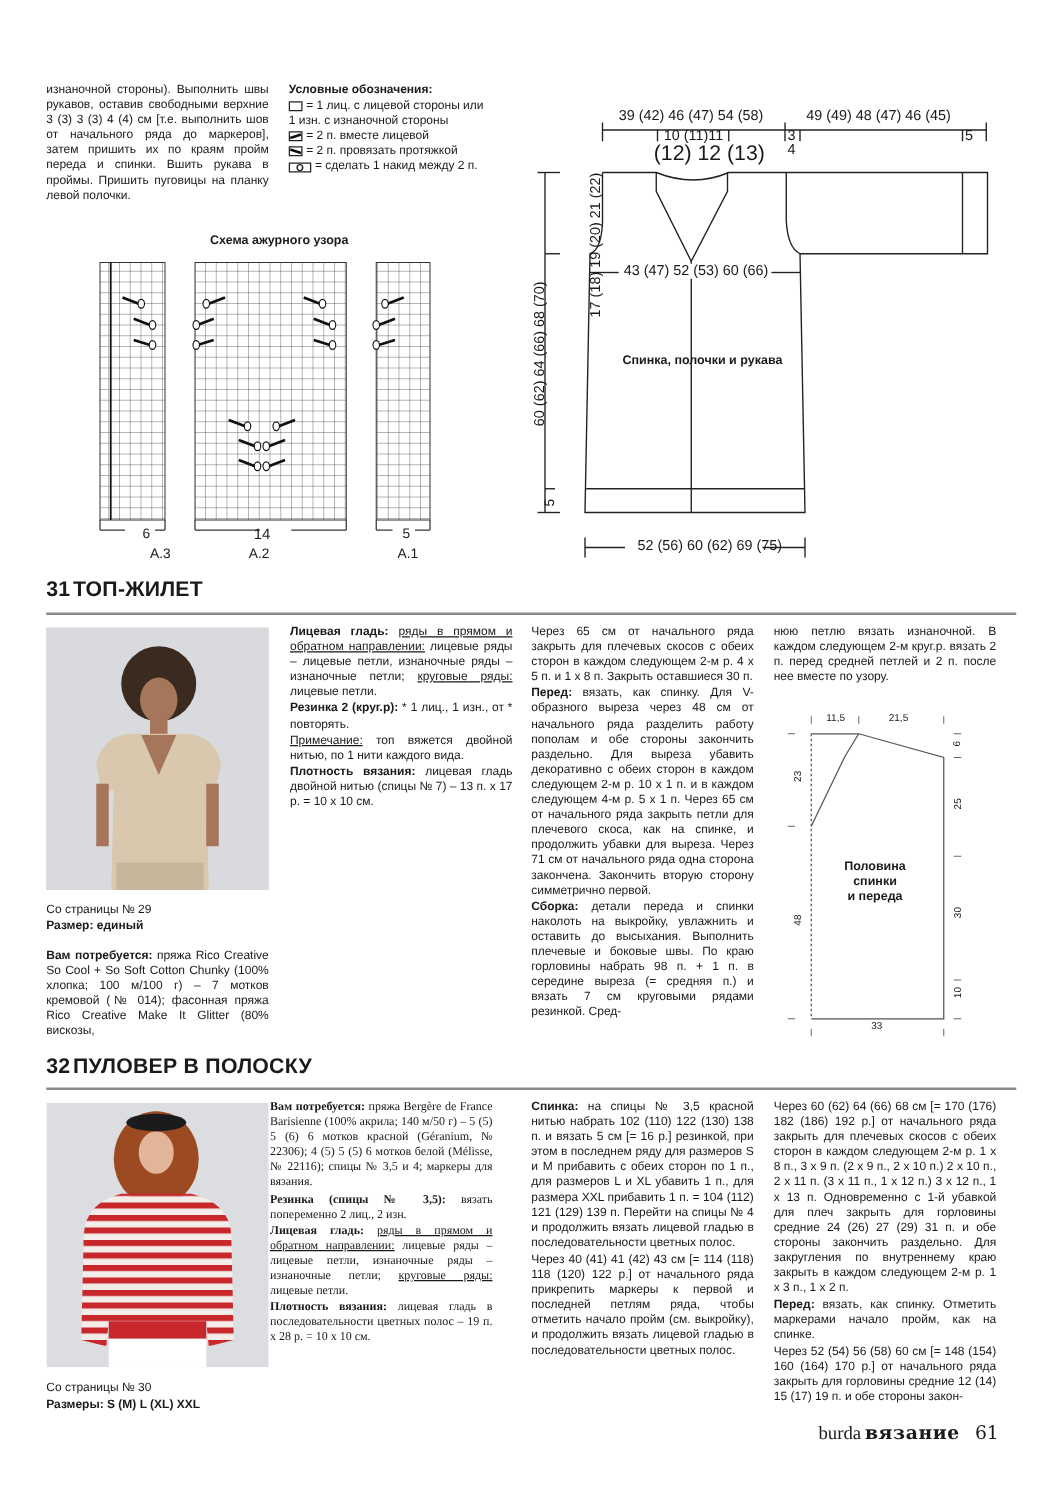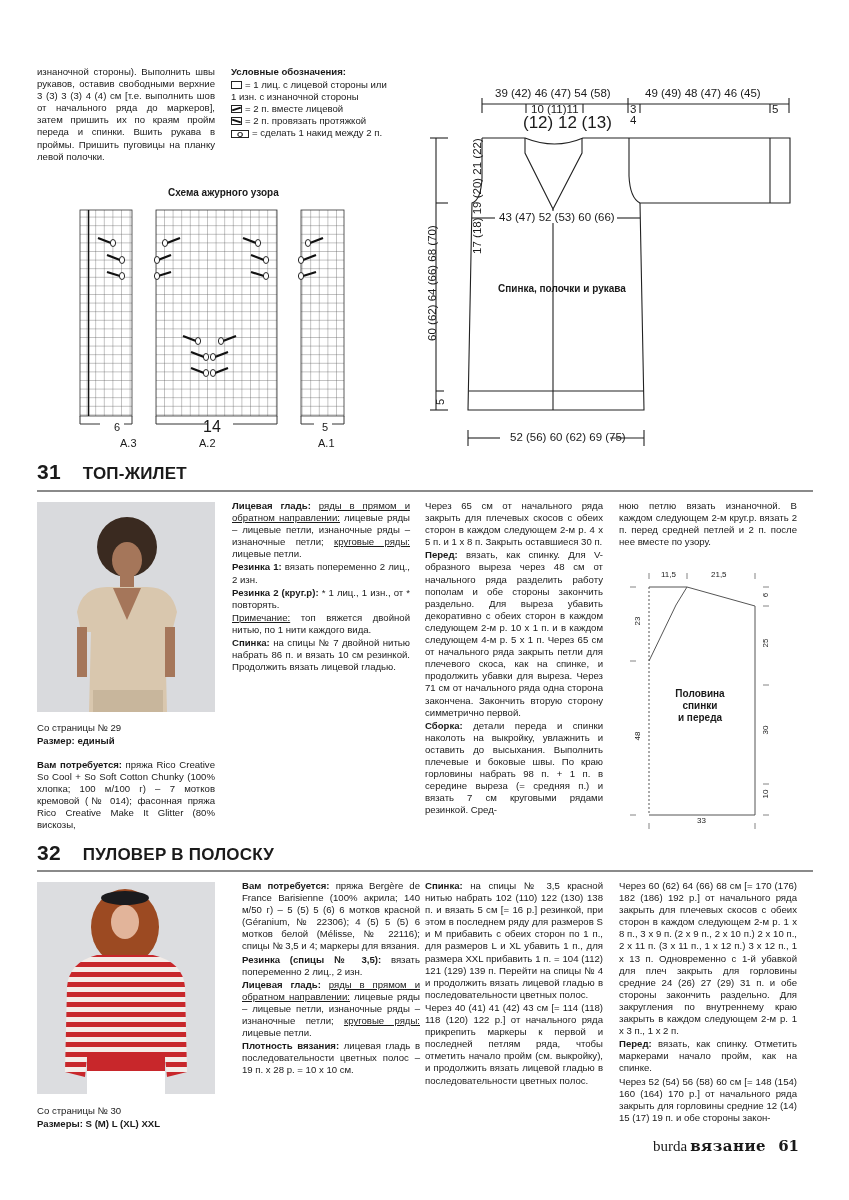--- a/index.html
+++ b/index.html
@@ -4,33 +4,33 @@
 <style>
   * { box-sizing: border-box; margin: 0; padding: 0; }
   html, body { width: 849px; height: 1200px; background: #ffffff; overflow: hidden; }
   body { position: relative; font-family: "Liberation Sans", sans-serif; color: #1a1a1a; font-size: 9.6px; line-height: 12.1px; }
   .abs { position: absolute; }
   .col { position: absolute; text-align: justify; hyphens: manual; }
   .col p { margin-bottom: 1px; }
   .b { font-weight: bold; }
   .u { text-decoration: underline; }
   .section-title { position: absolute; left: 37px; font-size: 17px; font-weight: bold; letter-spacing: 0.2px; }
-  .section-title .num { font-size: 21px; font-weight: 900; margin-right: 22px; }
+  .section-title .num { font-size: 17px; font-weight: 900; margin-right: 2px; }
   .rule { position: absolute; left: 37px; height: 2px; background: #8a8a8a; }
   .legend-row { display: flex; align-items: center; gap: 3px; white-space: nowrap; }
   .lg-box { display: inline-block; width: 11px; height: 8px; border: 1px solid #222; position: relative; background: #fff; }
   .lg-box.k2l::after, .lg-box.ssk::after { content: ""; position: absolute; left: 0; right: 0; top: 2px; height: 2px; background: #111; }
   .lg-box.k2l::after { transform: rotate(-18deg); }
   .lg-box.ssk::after { transform: rotate(18deg); }
   .lg-box.yo { width: 18px; font-size: 8px; line-height: 7px; text-align: center; font-weight: bold; }
   .photo { position: absolute; overflow: hidden; }
   .footer { position: absolute; right: 50px; top: 1140px; font-family: "DejaVu Serif", serif; font-size: 15px; }
   .footer .brand { font-family: Liberation Serif, serif; font-size: 15px; }
   .footer .mag { font-weight: bold; letter-spacing: 0.5px; margin-left: 3px; }
-  .footer .pg { font-weight: bold; margin-left: 12px; }
+  .footer .pg { font-weight: normal; margin-left: 12px; }
 </style>
 </head>
 <body>
 
 <div class="col" style="left:37px; top:66px; width:178px;">
   <p>изнаночной стороны). Выполнить швы рукавов, оставив свободными верхние 3 (3) 3 (3) 4 (4) см [т.е. выполнить шов от начального ряда до маркеров], затем пришить их по краям пройм переда и спинки. Вшить рукава в проймы. Пришить пуговицы на планку левой полочки.</p>
 </div>
 
 <div class="abs" style="left:231px; top:66px; width:180px;">
   <div class="b" style="margin-bottom:1px;">Условные обозначения:</div>
@@ -131,21 +131,21 @@
       </g>
     <g fill="#fff" stroke="#111" stroke-width="0.9">
         <ellipse cx="230" cy="35" rx="2.6" ry="3.5"></ellipse>
         <ellipse cx="223" cy="52" rx="2.6" ry="3.5"></ellipse>
         <ellipse cx="223" cy="68" rx="2.6" ry="3.5"></ellipse>
       </g>
   </g>
 </svg>
 
 <div class="abs" style="left:114px; top:421px; font-size:11px;">6</div>
-<div class="abs" style="left:203px; top:421px; font-size:16px;text-align:center;">14</div>
+<div class="abs" style="left:203px; top:421px; font-size:12px;text-align:center;">14</div>
 <div class="abs" style="left:322px; top:421px; font-size:11px;">5</div>
 <div class="abs" style="left:120px; top:437px; font-size:11px;">A.3</div>
 <div class="abs" style="left:199px; top:437px; font-size:11px;">A.2</div>
 <div class="abs" style="left:318px; top:437px; font-size:11px;">A.1</div>
 
 <svg class="abs" style="left:420px; top:80px;" width="400" height="380" viewBox="0 0 400 380">
   <g stroke="#222" stroke-width="1.1" fill="none">
 
     <line x1="62" y1="24" x2="369" y2="24"></line>
     <line x1="62" y1="18" x2="62" y2="33"></line>
@@ -212,24 +212,23 @@
   </svg>
 </div>
 <div class="abs" style="left:37px; top:722px;">Со страницы № 29</div>
 <div class="abs b" style="left:37px; top:735px;">Размер: единый</div>
 <div class="col" style="left:37px; top:759px; width:178px;">
   <p><span class="b">Вам потребуется:</span><span> пряжа Rico Creative So Cool + So Soft Cotton Chunky (100% хлопка; 100 м/100 г) – 7 мотков кремовой (№ 014); фасонная пряжа Rico Creative Make It Glitter (80% вискозы,</span></p>
 </div>
 
 <div class="col" style="left:232px; top:500px; width:178px;">
   <p><span class="b">Лицевая гладь:</span> <span class="u">ряды в прямом и обратном направлении:</span><span> лицевые ряды – лицевые петли, изнаночные ряды – изнаночные петли; </span><span class="u">круговые ряды:</span><span> лицевые петли.</span></p>
-  <p><span class="b">Резинка 1:</span><span> вязать попеременно 2 лиц., 2 изн.</span></p>
   <p><span class="b">Резинка 2 (круг.р):</span><span> * 1 лиц., 1 изн., от * повторять.</span></p>
   <p><span class="u">Примечание:</span><span> топ вяжется двойной нитью, по 1 нити каждого вида.</span></p>
-  <p><span class="b">Спинка:</span><span> на спицы № 7 двойной нитью набрать 86 п. и вязать 10 см резинкой. Продолжить вязать лицевой гладью.</span></p>
+  <p><span class="b">Плотность вязания:</span><span> лицевая гладь двойной нитью (спицы № 7) – 13 п. х 17 р. = 10 х 10 см.</span></p>
 </div>
 
 <div class="col" style="left:425px; top:500px; width:178px;">
   <p>Через 65 см от начального ряда закрыть для плечевых скосов с обеих сторон в каждом следующем 2-м р. 4 х 5 п. и 1 х 8 п. Закрыть оставшиеся 30 п.</p>
   <p><span class="b">Перед:</span><span> вязать, как спинку. Для V-образного выреза через 48 см от начального ряда разделить работу пополам и обе стороны закончить раздельно. Для выреза убавить декоративно с обеих сторон в каждом следующем 2-м р. 10 х 1 п. и в каждом следующем 4-м р. 5 х 1 п. Через 65 см от начального ряда закрыть петли для плечевого скоса, как на спинке, и продолжить убавки для выреза. Через 71 см от начального ряда одна сторона закончена. Закончить вторую сторону симметрично первой.</span></p>
   <p><span class="b">Сборка:</span><span> детали переда и спинки наколоть на выкройку, увлажнить и оставить до высыхания. Выполнить плечевые и боковые швы. По краю горловины набрать 98 п. + 1 п. в середине выреза (= средняя п.) и вязать 7 см круговыми рядами резинкой. Сред-</span></p>
 </div>
 
 <div class="col" style="left:619px; top:500px; width:178px;">
   <p>нюю петлю вязать изнаночной. В каждом следующем 2-м круг.р. вязать 2 п. перед средней петлей и 2 п. после нее вместе по узору.</p>
@@ -289,21 +288,21 @@
     <ellipse cx="88" cy="40" rx="14" ry="17" fill="#e2b49a"></ellipse>
     <ellipse cx="88" cy="16" rx="24" ry="7" fill="#1b1b1e"></ellipse>
     <path d="M30 105 Q32 80 60 73 L116 73 Q146 80 148 105 L150 190 L130 195 L128 175 L50 175 L48 195 L28 190 Z" fill="url(#stripes)"></path>
     <rect x="50" y="175" width="78" height="14" fill="#c8272b"></rect>
     <rect x="50" y="189" width="78" height="23" fill="#ffffff"></rect>
   </svg>
 </div>
 <div class="abs" style="left:37px; top:1105px;">Со страницы № 30</div>
 <div class="abs b" style="left:37px; top:1118px;">Размеры: S (M) L (XL) XXL</div>
 
-<div class="col" style="left:242px; top:880px; width:178px;">
+<div class="col" style="left:216px; top:880px; width:178px;font-family:Liberation Serif, serif;">
   <p><span class="b">Вам потребуется:</span><span> пряжа Bergère de France Barisienne (100% акрила; 140 м/50 г) – 5 (5) 5 (6) 6 мотков красной (Géranium, № 22306); 4 (5) 5 (5) 6 мотков белой (Mélisse, № 22116); спицы № 3,5 и 4; маркеры для вязания.</span></p>
   <p><span class="b">Резинка (спицы № 3,5):</span><span> вязать попеременно 2 лиц., 2 изн.</span></p>
   <p><span class="b">Лицевая гладь:</span> <span class="u">ряды в прямом и обратном направлении:</span><span> лицевые ряды – лицевые петли, изнаночные ряды – изнаночные петли; </span><span class="u">круговые ряды:</span><span> лицевые петли.</span></p>
   <p><span class="b">Плотность вязания:</span><span> лицевая гладь в последовательности цветных полос – 19 п. х 28 р. = 10 х 10 см.</span></p>
 </div>
 
 <div class="col" style="left:425px; top:880px; width:178px;">
   <p><span class="b">Спинка:</span><span> на спицы № 3,5 красной нитью набрать 102 (110) 122 (130) 138 п. и вязать 5 см [= 16 р.] резинкой, при этом в последнем ряду для размеров S и M прибавить с обеих сторон по 1 п., для размеров L и XL убавить 1 п., для размера XXL прибавить 1 п. = 104 (112) 121 (129) 139 п. Перейти на спицы № 4 и продолжить вязать лицевой гладью в последовательности цветных полос.</span></p>
   <p>Через 40 (41) 41 (42) 43 см [= 114 (118) 118 (120) 122 р.] от начального ряда прикрепить маркеры к первой и последней петлям ряда, чтобы отметить начало пройм (см. выкройку), и продолжить вязать лицевой гладью в последовательности цветных полос.</p>
 </div>

